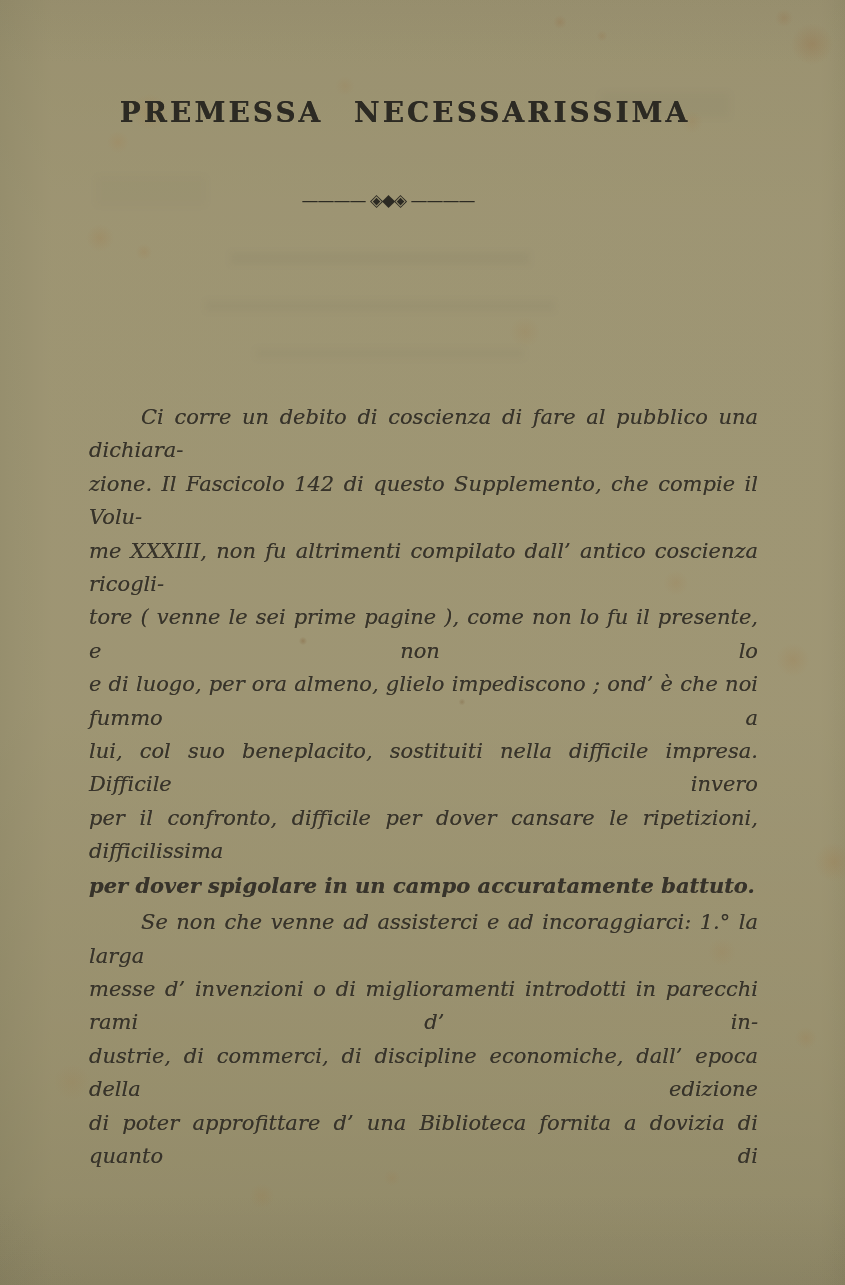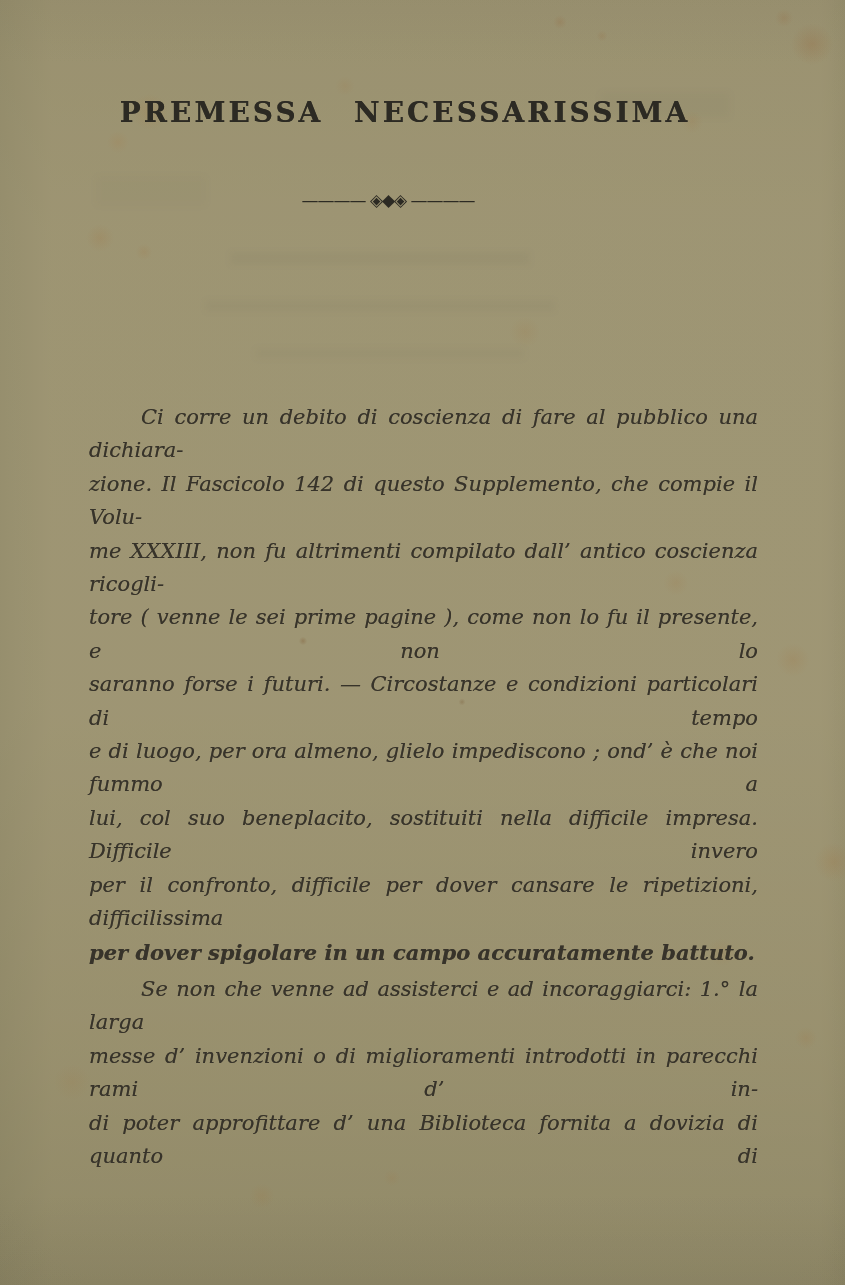--- a/index.html
+++ b/index.html
@@ -122,25 +122,25 @@
   <h1 class="page-title">PREMESSA NECESSARISSIMA</h1>
 
   <div class="ornament">———— ◈◆◈ ————</div>
 
   <div class="body-text">
       <div class="paragraph">
         <div class="line first">Ci corre un debito di coscienza di fare al pubblico una dichiara-</div>
         <div class="line">zione. Il Fascicolo 142 di questo Supplemento, che compie il Volu-</div>
         <div class="line">me XXXIII, non fu altrimenti compilato dall’ antico coscienza ricogli-</div>
         <div class="line">tore ( venne le sei prime pagine ), come non lo fu il presente, e non lo</div>
-        <div class="line">saranno forse i futuri. — Circostanze e condizioni particolari di tempo</div>
         <div class="line">e di luogo, per ora almeno, glielo impediscono ; ond’ è che noi fummo a</div>
         <div class="line">lui, col suo beneplacito, sostituiti nella difficile impresa. Difficile invero</div>
         <div class="line">per il confronto, difficile per dover cansare le ripetizioni, difficilissima</div>
         <div class="line end">per dover spigolare in un campo accuratamente battuto.</div>
       </div>
       <div class="paragraph">
         <div class="line first">Se non che venne ad assisterci e ad incoraggiarci: 1.° la larga</div>
         <div class="line">messe d’ invenzioni o di miglioramenti introdotti in parecchi rami d’ in-</div>
+        <div class="line">dustrie, di commerci, di discipline economiche, dall’ epoca della edizione</div>
         <div class="line">di poter approfittare d’ una Biblioteca fornita a dovizia di quanto di</div>
       </div>
     </div>
 </div>
 
 </body></html>

